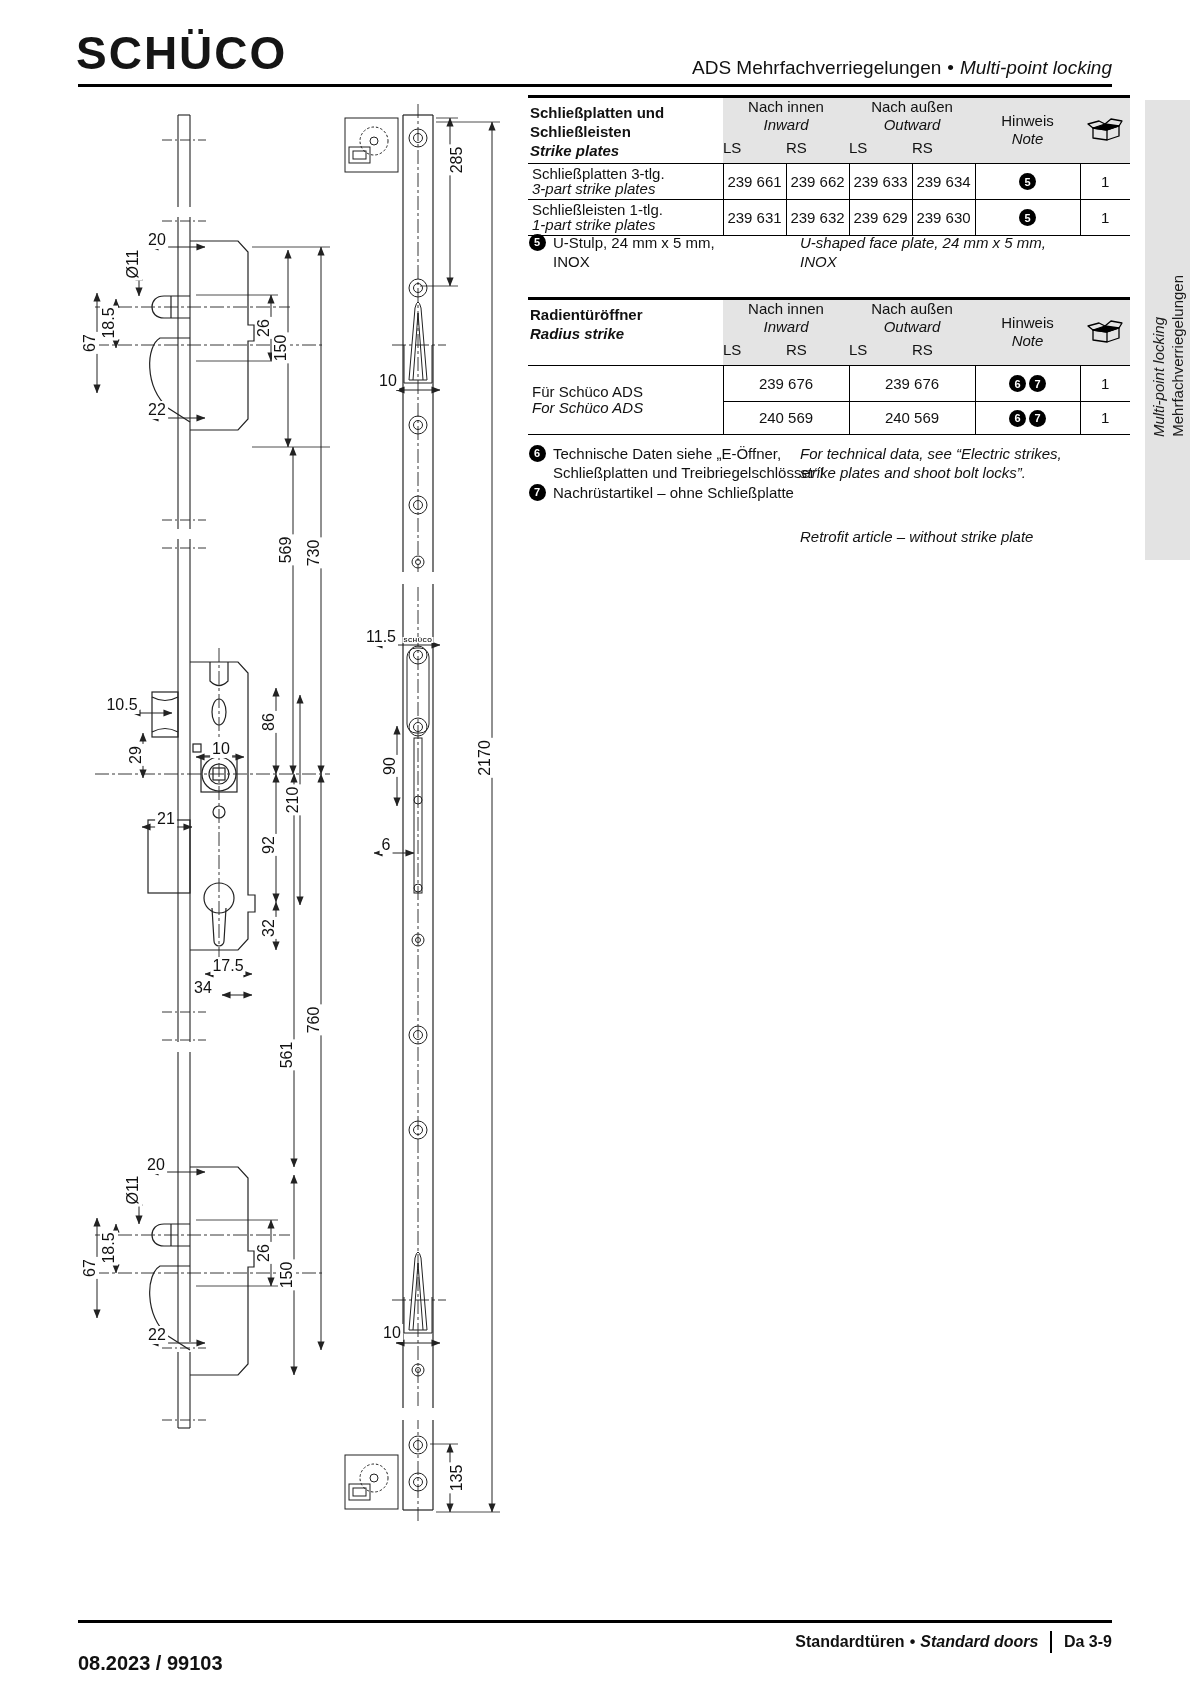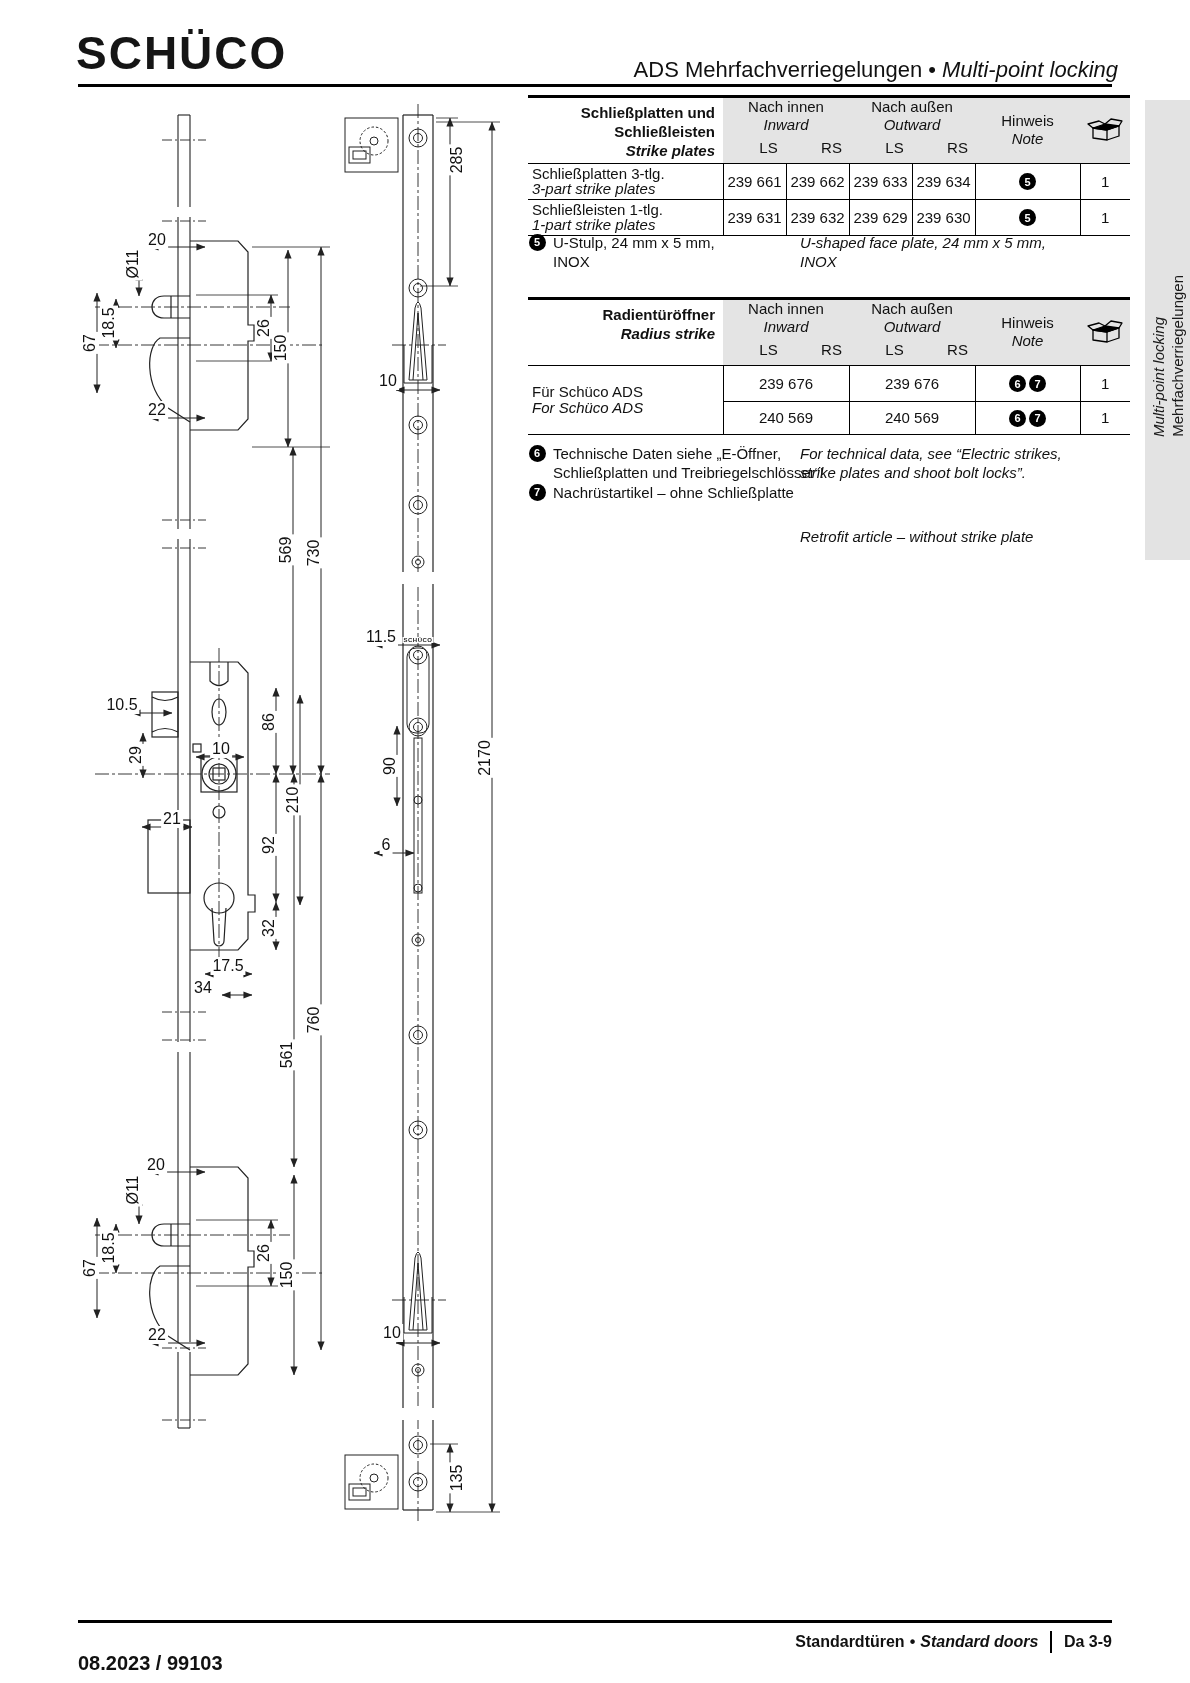--- a/index.html
+++ b/index.html
@@ -1,21 +1,21 @@
 <!DOCTYPE html>
 <html><head>
 <meta charset="utf-8">
 <style>
   html,body{margin:0;padding:0;background:#fff;}
   .page{position:relative;width:1190px;height:1683px;background:#fff;overflow:hidden;
         font-family:"Liberation Sans","DejaVu Sans",sans-serif;color:#111;}
   
   .logo{position:absolute;left:76px;top:26px;font-size:46px;font-weight:bold;
         letter-spacing:2px;color:#151515;}
-  .htitle{position:absolute;right:72px;top:57px;font-size:22px;white-space:nowrap;}
+  .htitle{position:absolute;right:78px;top:57px;font-size:19px;white-space:nowrap;}
   .htitle .sep{margin:0 6px;}
   .i{font-style:italic;}
   .b{font-weight:bold;}
   .bi{font-weight:bold;font-style:italic;}
   .toprule{position:absolute;left:78px;top:84px;width:1034px;height:2.5px;background:#000;}
   
   .sidetab{position:absolute;left:1145px;top:100px;width:45px;height:460px;background:#e3e3e3;}
   .vtext{position:absolute;writing-mode:vertical-rl;transform:rotate(180deg);
          font-size:15px;white-space:nowrap;color:#1a1a1a;}
   
@@ -24,25 +24,25 @@
        padding:0 2px;white-space:nowrap;z-index:3;color:#111;}
   .dim.rot{transform:translate(-50%,-50%) rotate(-90deg);}
   .railbrand{position:absolute;left:418px;top:640px;transform:translate(-50%,-50%);
              font-size:6px;font-weight:bold;letter-spacing:.5px;background:#fff;z-index:3;
              padding:0 1px;color:#222;}
   
   .tblwrap{position:absolute;z-index:4;}
   table{border-collapse:collapse;table-layout:fixed;font-size:15px;border-top:3px solid #000;}
   td{padding:0;vertical-align:middle;overflow:hidden;}
   .gray{background:#e4e4e4;}
-  .ttl{vertical-align:top;padding:5px 8px 0 2px;line-height:19px;border-bottom:1.2px solid #000;text-align:right;}
+  .ttl{vertical-align:top;padding:5px 8px 0 2px;line-height:19px;border-bottom:1.2px solid #000;}
   .grp{text-align:center;line-height:18px;padding-top:0;vertical-align:top;}
   .noteh{text-align:center;line-height:18px;border-bottom:1.2px solid #000;}
   .iconc{text-align:center;border-bottom:1.2px solid #000;}
-  tr.hd2 td.sub{text-align:center;padding-bottom:7px;border-bottom:1.2px solid #000;vertical-align:bottom;padding-left:28px;}
+  tr.hd2 td.sub{text-align:left;padding-bottom:7px;border-bottom:1.2px solid #000;vertical-align:bottom;}
   tr.data td{border-bottom:1.2px solid #000;}
   tr.data .lbl{padding:2px 0 2px 4px;line-height:15.5px;}
   tr.data .val,tr.data .notec,tr.data .qty{border-left:1.2px solid #000;text-align:center;}
   .badge{display:inline-flex;align-items:center;justify-content:center;width:17px;height:17px;
          border-radius:50%;background:#000;color:#fff;font-size:11px;font-weight:bold;
          vertical-align:middle;margin:0 1.5px;}
   
   .fnote{position:absolute;z-index:4;font-size:15px;line-height:19px;}
   .fnote .badge{position:absolute;left:-26px;top:1px;}
   
@@ -263,21 +263,21 @@
       <span class="dim rot" style="left: 109px; top: 323px;">18.5</span>
       <span class="dim rot" style="left: 90px; top: 343px;">67</span>
       <span class="dim rot" style="left: 264px; top: 328px;">26</span>
       <span class="dim rot" style="left: 281px; top: 348px;">150</span>
       <span class="dim" style="left: 157px; top: 410px;">22</span>
       <span class="dim rot" style="left: 286px; top: 550px;">569</span>
       <span class="dim rot" style="left: 314px; top: 553px;">730</span>
       <span class="dim" style="left: 122px; top: 705px;">10.5</span>
       <span class="dim rot" style="left: 136px; top: 755px;">29</span>
       <span class="dim" style="left: 221px; top: 749px;">10</span>
-      <span class="dim" style="left: 172px; top: 819px;">21</span>
+      <span class="dim" style="left: 166px; top: 819px;">21</span>
       <span class="dim rot" style="left: 269px; top: 722px;">86</span>
       <span class="dim rot" style="left: 293px; top: 800px;">210</span>
       <span class="dim rot" style="left: 269px; top: 845px;">92</span>
       <span class="dim rot" style="left: 269px; top: 928px;">32</span>
       <span class="dim" style="left: 228px; top: 966px;">17.5</span>
       <span class="dim" style="left: 203px; top: 988px;">34</span>
       <span class="dim rot" style="left: 314px; top: 1020px;">760</span>
       <span class="dim rot" style="left: 287px; top: 1055px;">561</span>
       <span class="dim" style="left: 156px; top: 1165px;">20</span>
       <span class="dim rot" style="left: 133px; top: 1190px;">Ø11</span>

